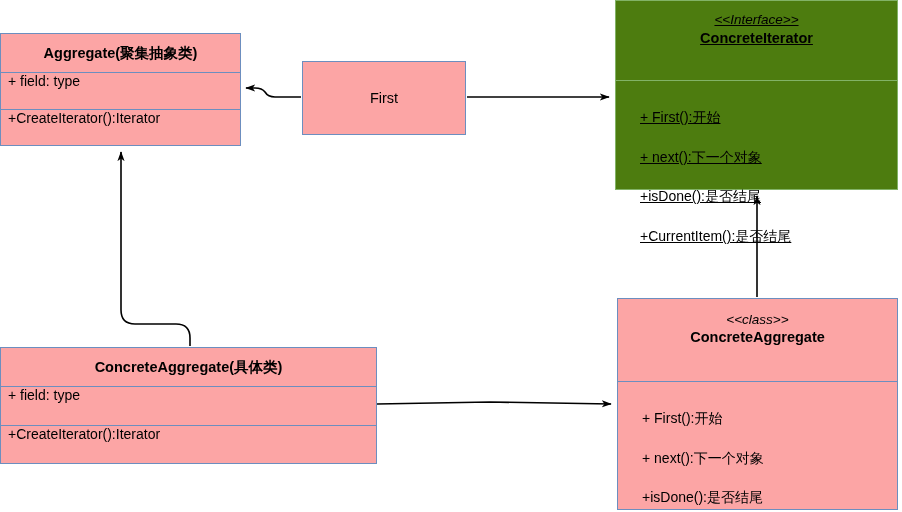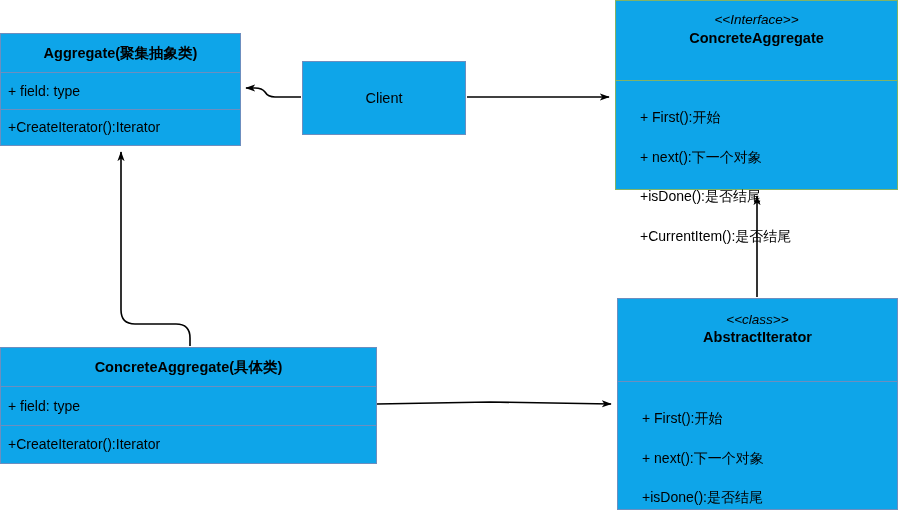--- a/index.html
+++ b/index.html
@@ -12,25 +12,26 @@
     width: 902px;
     height: 512px;
     background: #ffffff;
     font-family: "Liberation Sans", sans-serif;
     overflow: hidden;
   }
   .uml-box {
     position: absolute;
     box-sizing: border-box;
     border: 1px solid #6c8ebf;
-    background: #0ea5e9;
+    background: #fca5a5;
   }
   .uml-box.green {
     border-color: #82b366;
-    background: #0ea5e9;
+    background: #4d7c0f;
+    text-decoration: underline;
   }
   .compartment {
     box-sizing: border-box;
     position: relative;
   }
   .compartment.divided {
     border-top: 1px solid #6c8ebf;
   }
   .green .compartment.divided {
     border-top: 1px solid #82b366;
@@ -52,21 +53,20 @@
   }
   .stereotype {
     font-style: italic;
     font-weight: normal;
     font-size: 13.5px;
     color: #000000;
     letter-spacing: 0px;
   }
   .member-row {
     display: flex;
-    align-items: center;
     font-size: 14px;
     color: #000000;
     padding-left: 7px;
     line-height: 1.15;
   }
   .member-list {
     font-size: 14px;
     color: #000000;
     padding: 7px 0 0 24px;
     line-height: 1.42;
@@ -120,41 +120,41 @@
     <div class="compartment divided member-row" style="height:37px;">
       <span>+ field: type</span>
     </div>
     <div class="compartment divided member-row" style="height:36px;">
       <span>+CreateIterator():Iterator</span>
     </div>
   </div>
 
   <div class="uml-box" style="left:302px; top:61px; width:164px; height:74px;">
     <div class="compartment title-row plain" style="height:100%;">
-      <span>Client</span>
+      <span>First</span>
     </div>
   </div>
 
   <div class="uml-box green" style="left:615px; top:0px; width:283px; height:190px;">
     <div class="compartment title-row" style="height:79px; padding-bottom:22px;">
       <span class="stereotype">&lt;&lt;Interface&gt;&gt;</span>
-      <span>ConcreteAggregate</span>
+      <span>ConcreteIterator</span>
     </div>
     <div class="compartment divided member-list" style="height:110px;">
       <div>+ First():开始</div>
       <div>+ next():下一个对象</div>
       <div>+isDone():是否结尾</div>
       <div>+CurrentItem():是否结尾</div>
     </div>
   </div>
 
   <div class="uml-box" style="left:617px; top:298px; width:281px; height:212px;">
     <div class="compartment title-row" style="height:82px; padding-bottom:22px;">
       <span class="stereotype">&lt;&lt;class&gt;&gt;</span>
-      <span>AbstractIterator</span>
+      <span>ConcreteAggregate</span>
     </div>
     <div class="compartment divided member-list" style="height:129px;">
       <div>+ First():开始</div>
       <div>+ next():下一个对象</div>
       <div>+isDone():是否结尾</div>
       
     </div>
   </div>
 
   <div class="uml-box" style="left:0px; top:347px; width:377px; height:117px;">

